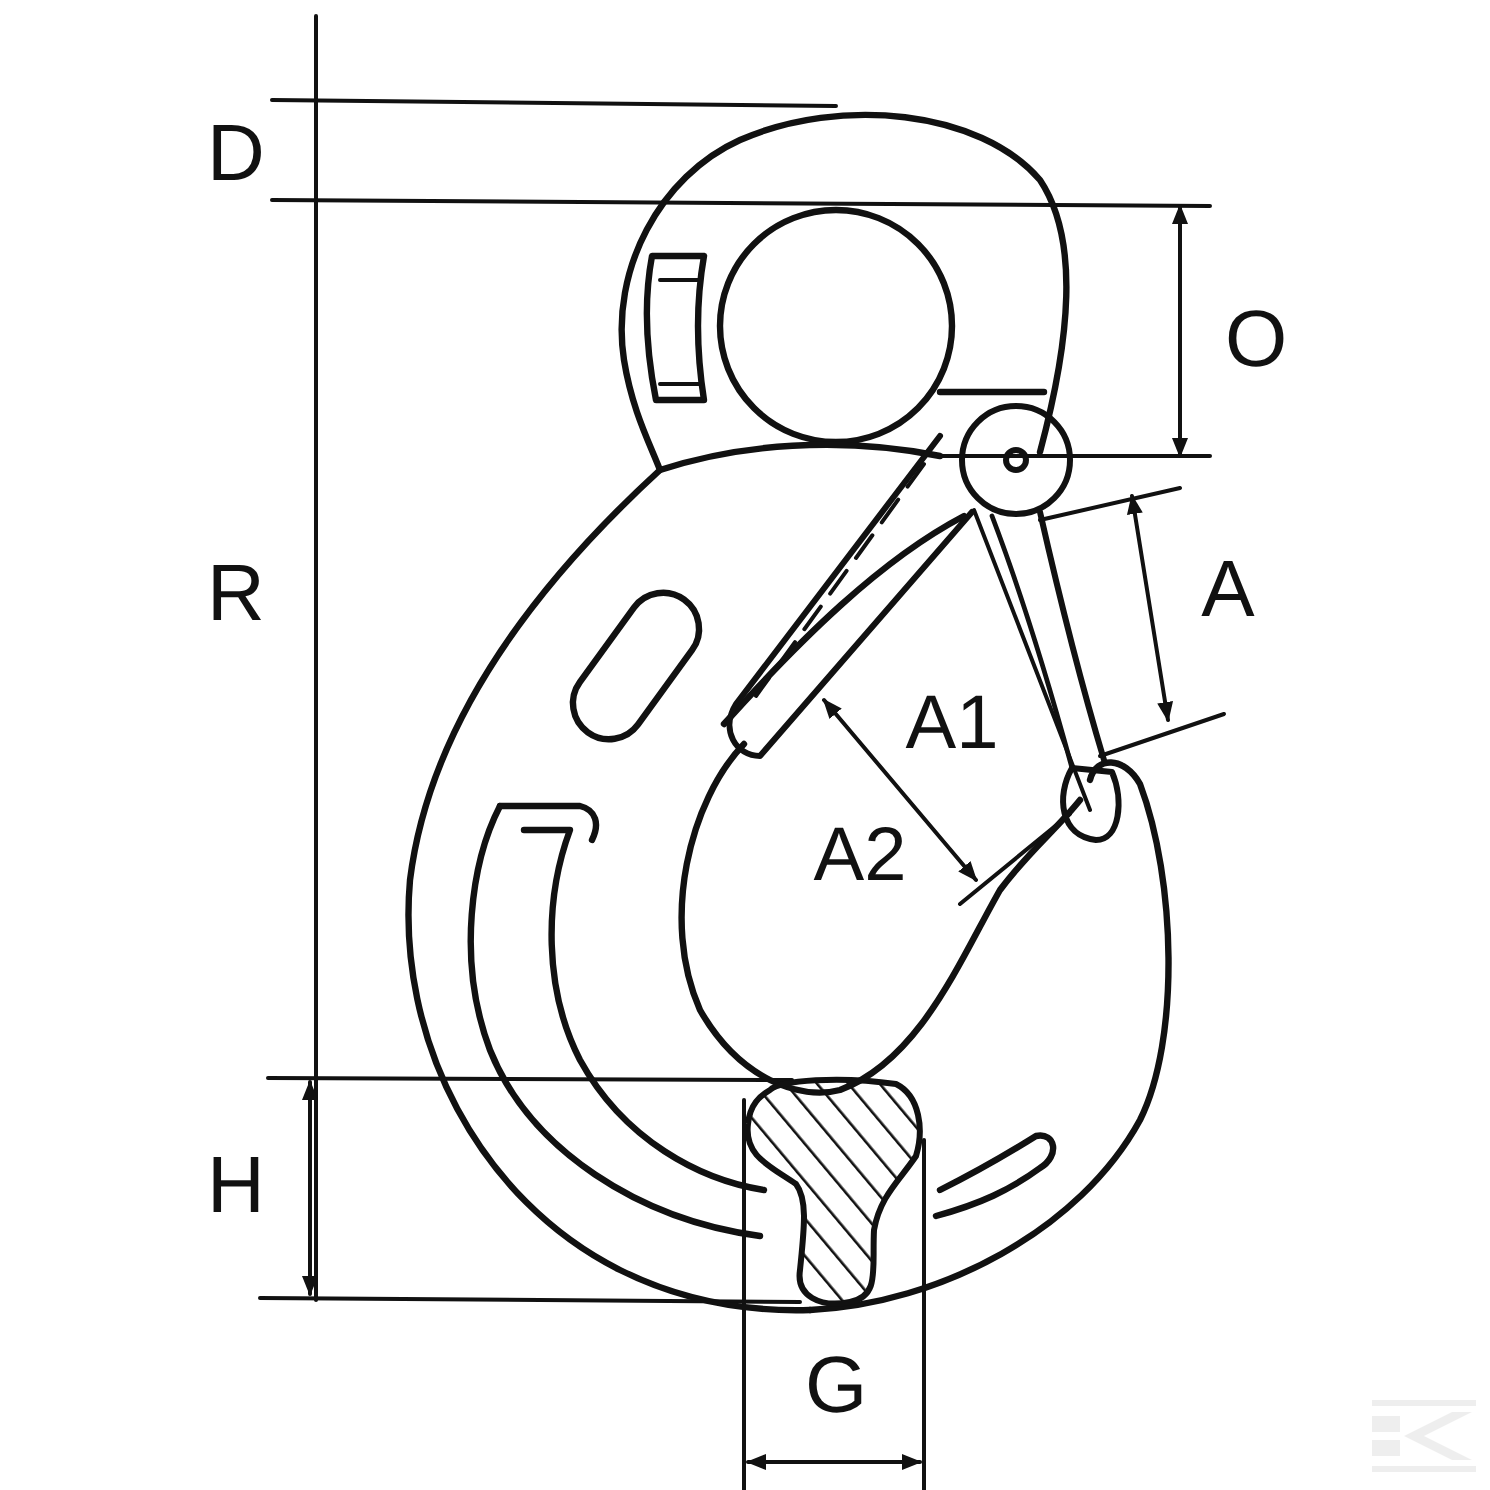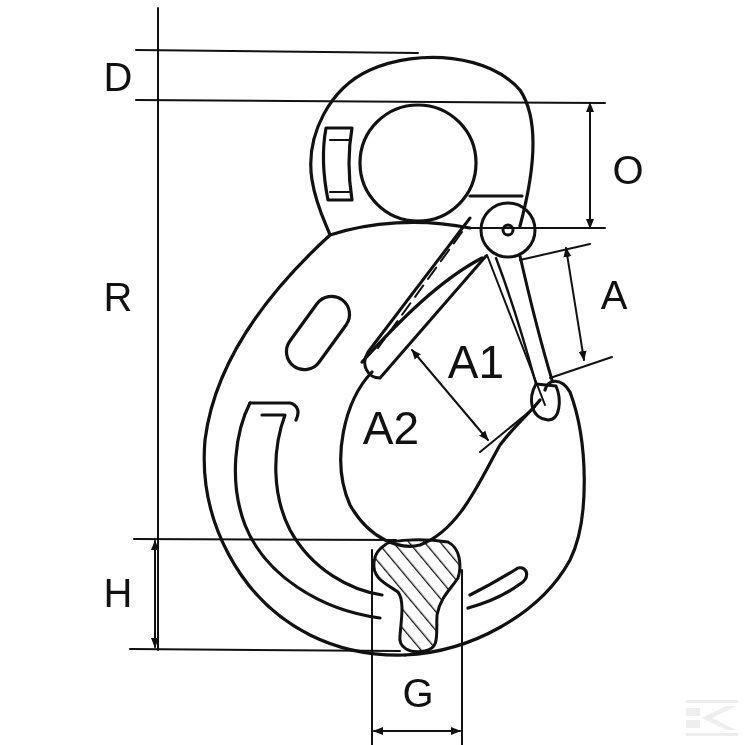--- a/index.html
+++ b/index.html
@@ -1,19 +1,19 @@
 <!DOCTYPE html>
 <html><head>
   <meta charset="utf-8">
   <style>
     html, body { margin: 0; padding: 0; background: #ffffff; }
     .canvas { position: relative; width: 745px; height: 745px; overflow: hidden; background: #ffffff; }
     svg.drawing { position: absolute; left: 0; top: 0; width: 745px; height: 745px; }
     .lbl { position: absolute; font-family: "Liberation Sans", sans-serif; font-size: 40px; font-weight: normal; color: #111111; line-height: 1; transform: translate(-50%, -50%); white-space: nowrap; }
-    .lbl.sm { font-size: 46px; }
+    .lbl.sm { font-size: 38px; }
     .watermark { position: absolute; left: 686px; top: 700px; width: 52px; height: 36px; opacity: 0.12; }
   </style>
 </head>
 <body>
 
 <div class="canvas">
 
   <svg class="drawing" viewBox="0 0 745 745" xmlns="http://www.w3.org/2000/svg">
     <defs>
       <pattern id="hatch" patternUnits="userSpaceOnUse" width="12" height="12" patternTransform="rotate(-40)">
@@ -126,21 +126,21 @@
                  C 375 552, 380 548, 385 545 Z" fill="url(#hatch)"></path>
       </g>
     </g>
   </svg>
 
   <div class="lbl" style="left:118px; top:77px;">D</div>
   <div class="lbl" style="left:628px; top:170px;">O</div>
   <div class="lbl" style="left:118px; top:297px;">R</div>
   <div class="lbl" style="left:614px; top:295px;">A</div>
   <div class="lbl sm" style="left:476px; top:362px;">A1</div>
-  <div class="lbl sm" style="left:391px; top:428px;">A2</div>
+  <div class="lbl sm" style="left:430px; top:428px;">A2</div>
   <div class="lbl" style="left:118px; top:593px;">H</div>
   <div class="lbl" style="left:418px; top:693px;">G</div>
 
   <svg class="watermark" viewBox="0 0 52 36" xmlns="http://www.w3.org/2000/svg">
     <rect x="0" y="0" width="52" height="3" fill="#777"></rect>
     <rect x="0" y="8" width="14" height="8" fill="#777"></rect>
     <rect x="0" y="20" width="14" height="8" fill="#777"></rect>
     <polygon points="16,18 40,6 50,6 26,18 50,30 40,30" fill="#777"></polygon>
     <rect x="0" y="33" width="52" height="3" fill="#777"></rect>
   </svg>

